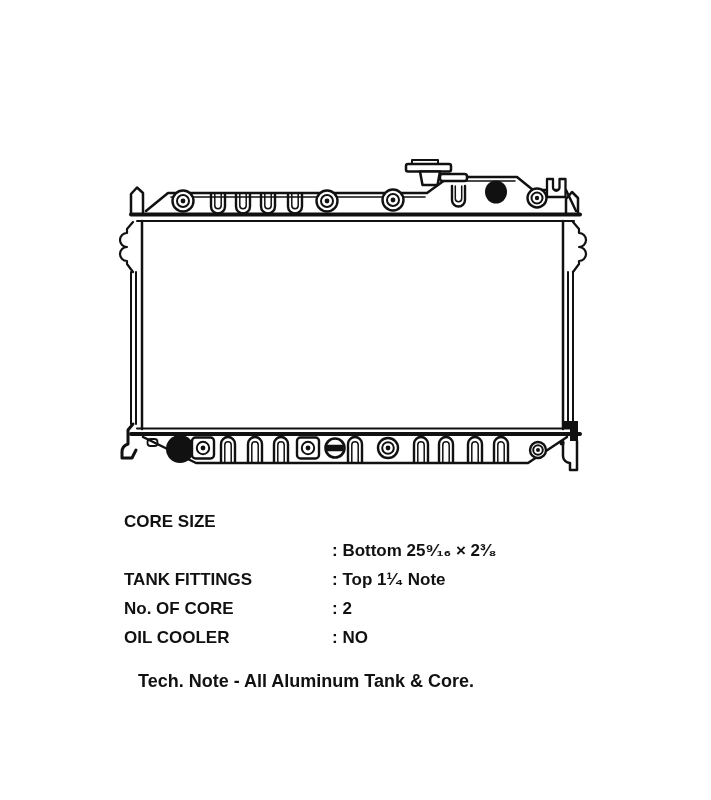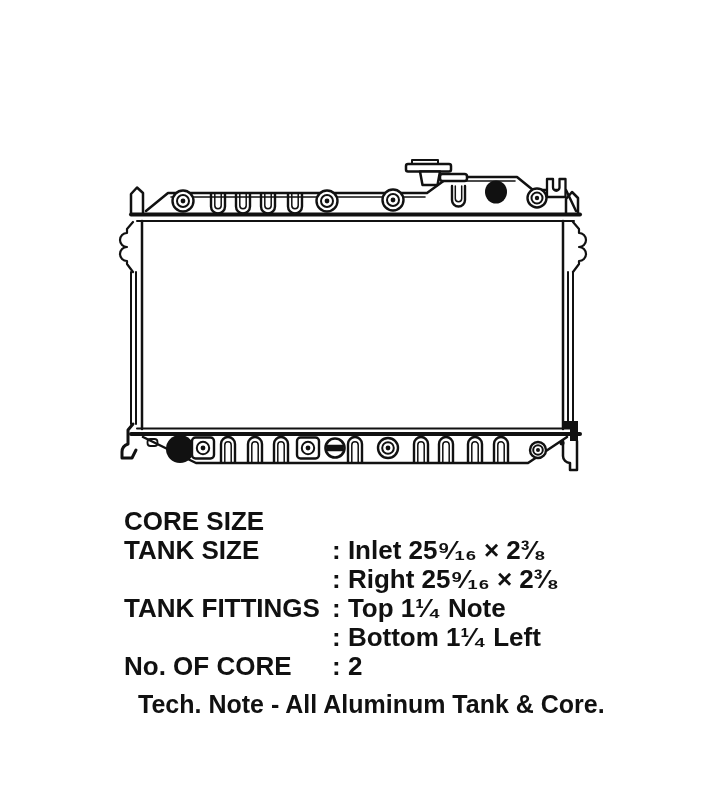--- a/index.html
+++ b/index.html
@@ -1,22 +1,22 @@
 <!DOCTYPE html>
 <html><head>
 <meta charset="utf-8">
 <style>
   html,body{margin:0;padding:0;background:#ffffff;}
   .page{position:relative;width:711px;height:800px;background:#ffffff;overflow:hidden;
         font-family:"Liberation Sans",sans-serif;color:#111;}
   .diagram{position:absolute;left:0;top:0;}
   .specs{position:absolute;left:124px;top:507px;}
-  .row{display:flex;font-weight:bold;font-size:26px;line-height:29px;white-space:nowrap;}
+  .row{display:flex;font-weight:bold;font-size:17px;line-height:29px;white-space:nowrap;}
   .row .label{width:208px;flex:none;}
-  .technote{margin-top:8px;margin-left:14px;font-weight:bold;font-size:25px;line-height:30px;white-space:nowrap;}
+  .technote{margin-top:14px;margin-left:14px;font-weight:bold;font-size:18px;line-height:30px;white-space:nowrap;}
 </style>
 </head>
 <body>
 
 <div class="page">
 
   <svg class="diagram" width="711" height="495" viewBox="0 0 711 495">
     <g stroke="#111" fill="none" stroke-linecap="round" stroke-linejoin="round">
 
       <g>
@@ -143,35 +143,34 @@
       </g>
 
     </g>
   </svg>
 
   <div class="specs">
     <div class="row">
       <span class="label">CORE SIZE</span>
     </div>
     <div class="row">
-      <span class="label">TANK SIZE</span>
-      <span class="value">: Inlet 25⁹⁄₁₆ × 2³⁄₈</span>
-    </div>
-    <div class="row">
       <span class="label"></span>
-      <span class="value">: Right 25⁹⁄₁₆ × 2³⁄₈</span>
+      <span class="value">: Bottom 25⁹⁄₁₆ × 2³⁄₈</span>
     </div>
     <div class="row">
       <span class="label">TANK FITTINGS</span>
       <span class="value">: Top 1¹⁄₄ Note</span>
     </div>
     <div class="row">
       <span class="label"></span>
-      <span class="value">: Bottom 1¹⁄₄ Left</span>
     </div>
     <div class="row">
       <span class="label">No. OF CORE</span>
       <span class="value">: 2</span>
+    </div>
+    <div class="row">
+      <span class="label">OIL COOLER</span>
+      <span class="value">: NO</span>
     </div>
     <div class="technote">Tech. Note - All Aluminum Tank &amp; Core.</div>
   </div>
 
 </div>
 
 </body></html>

